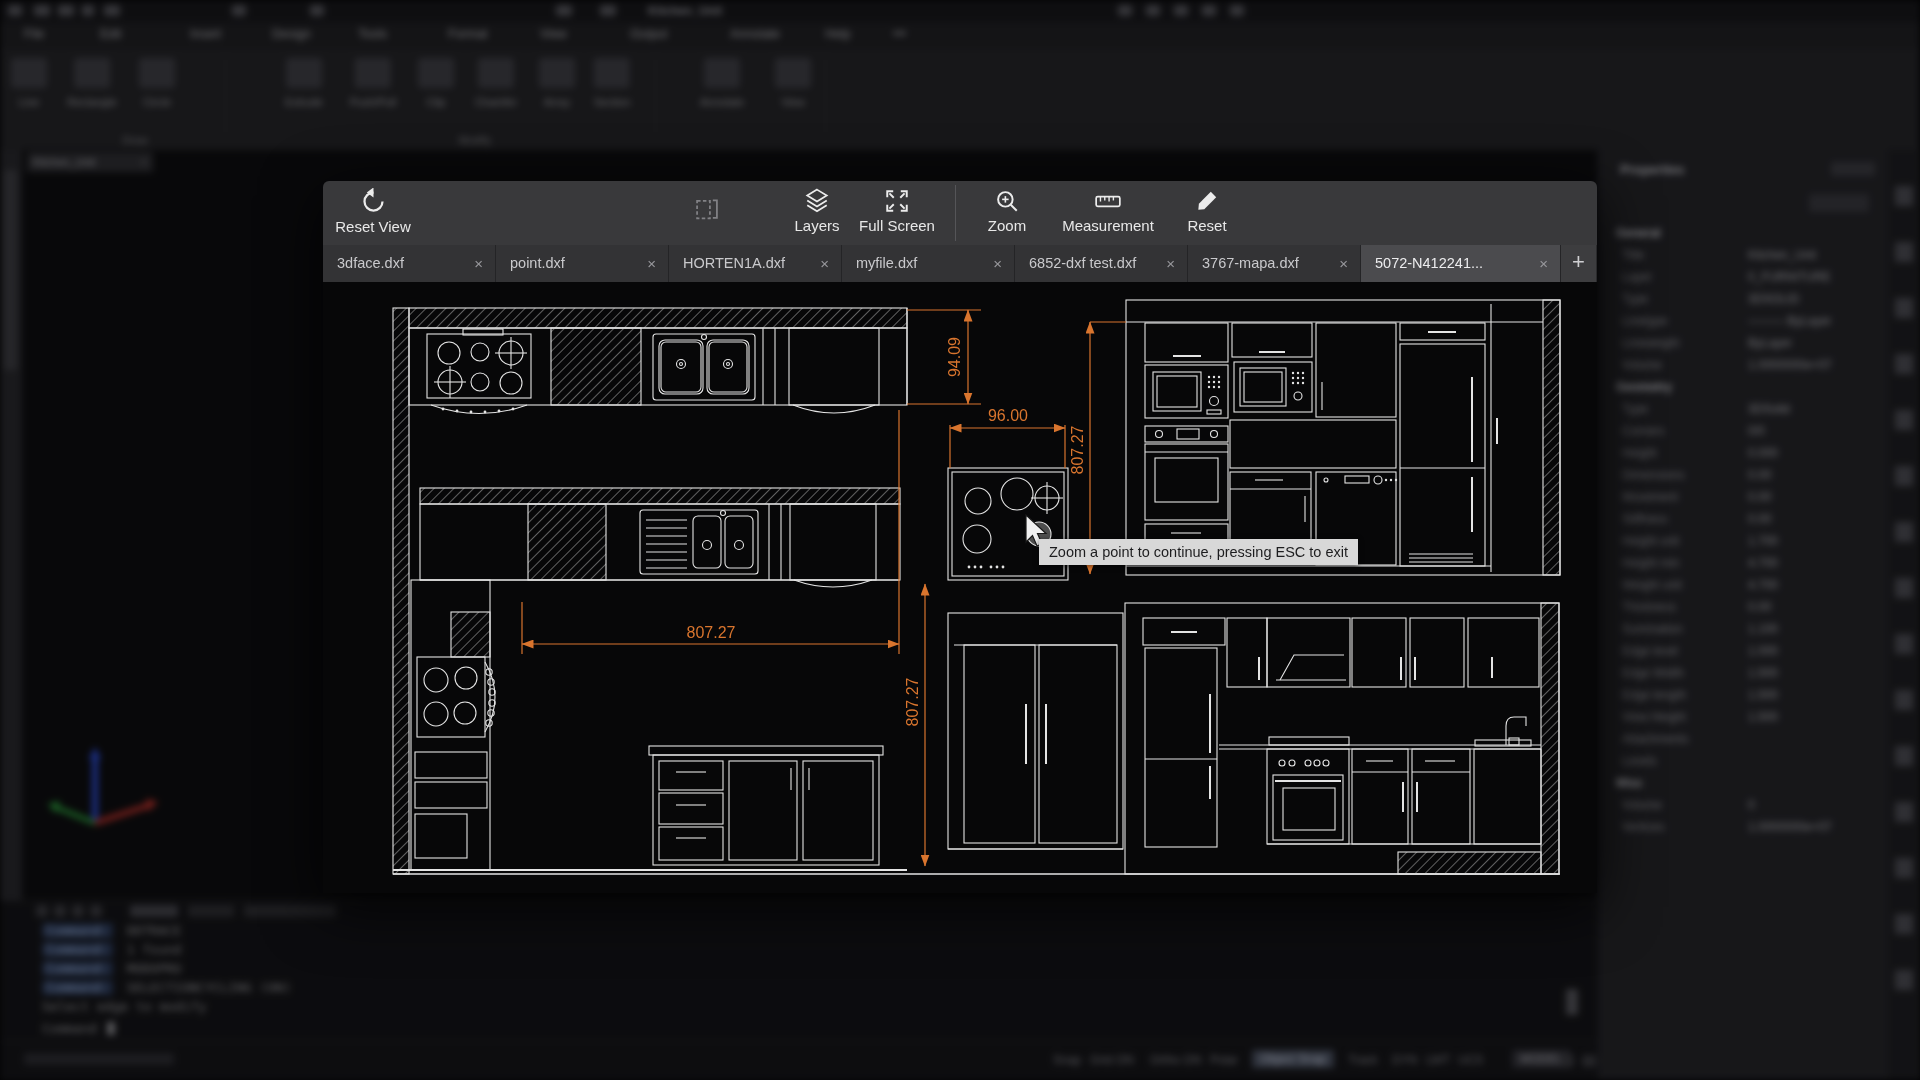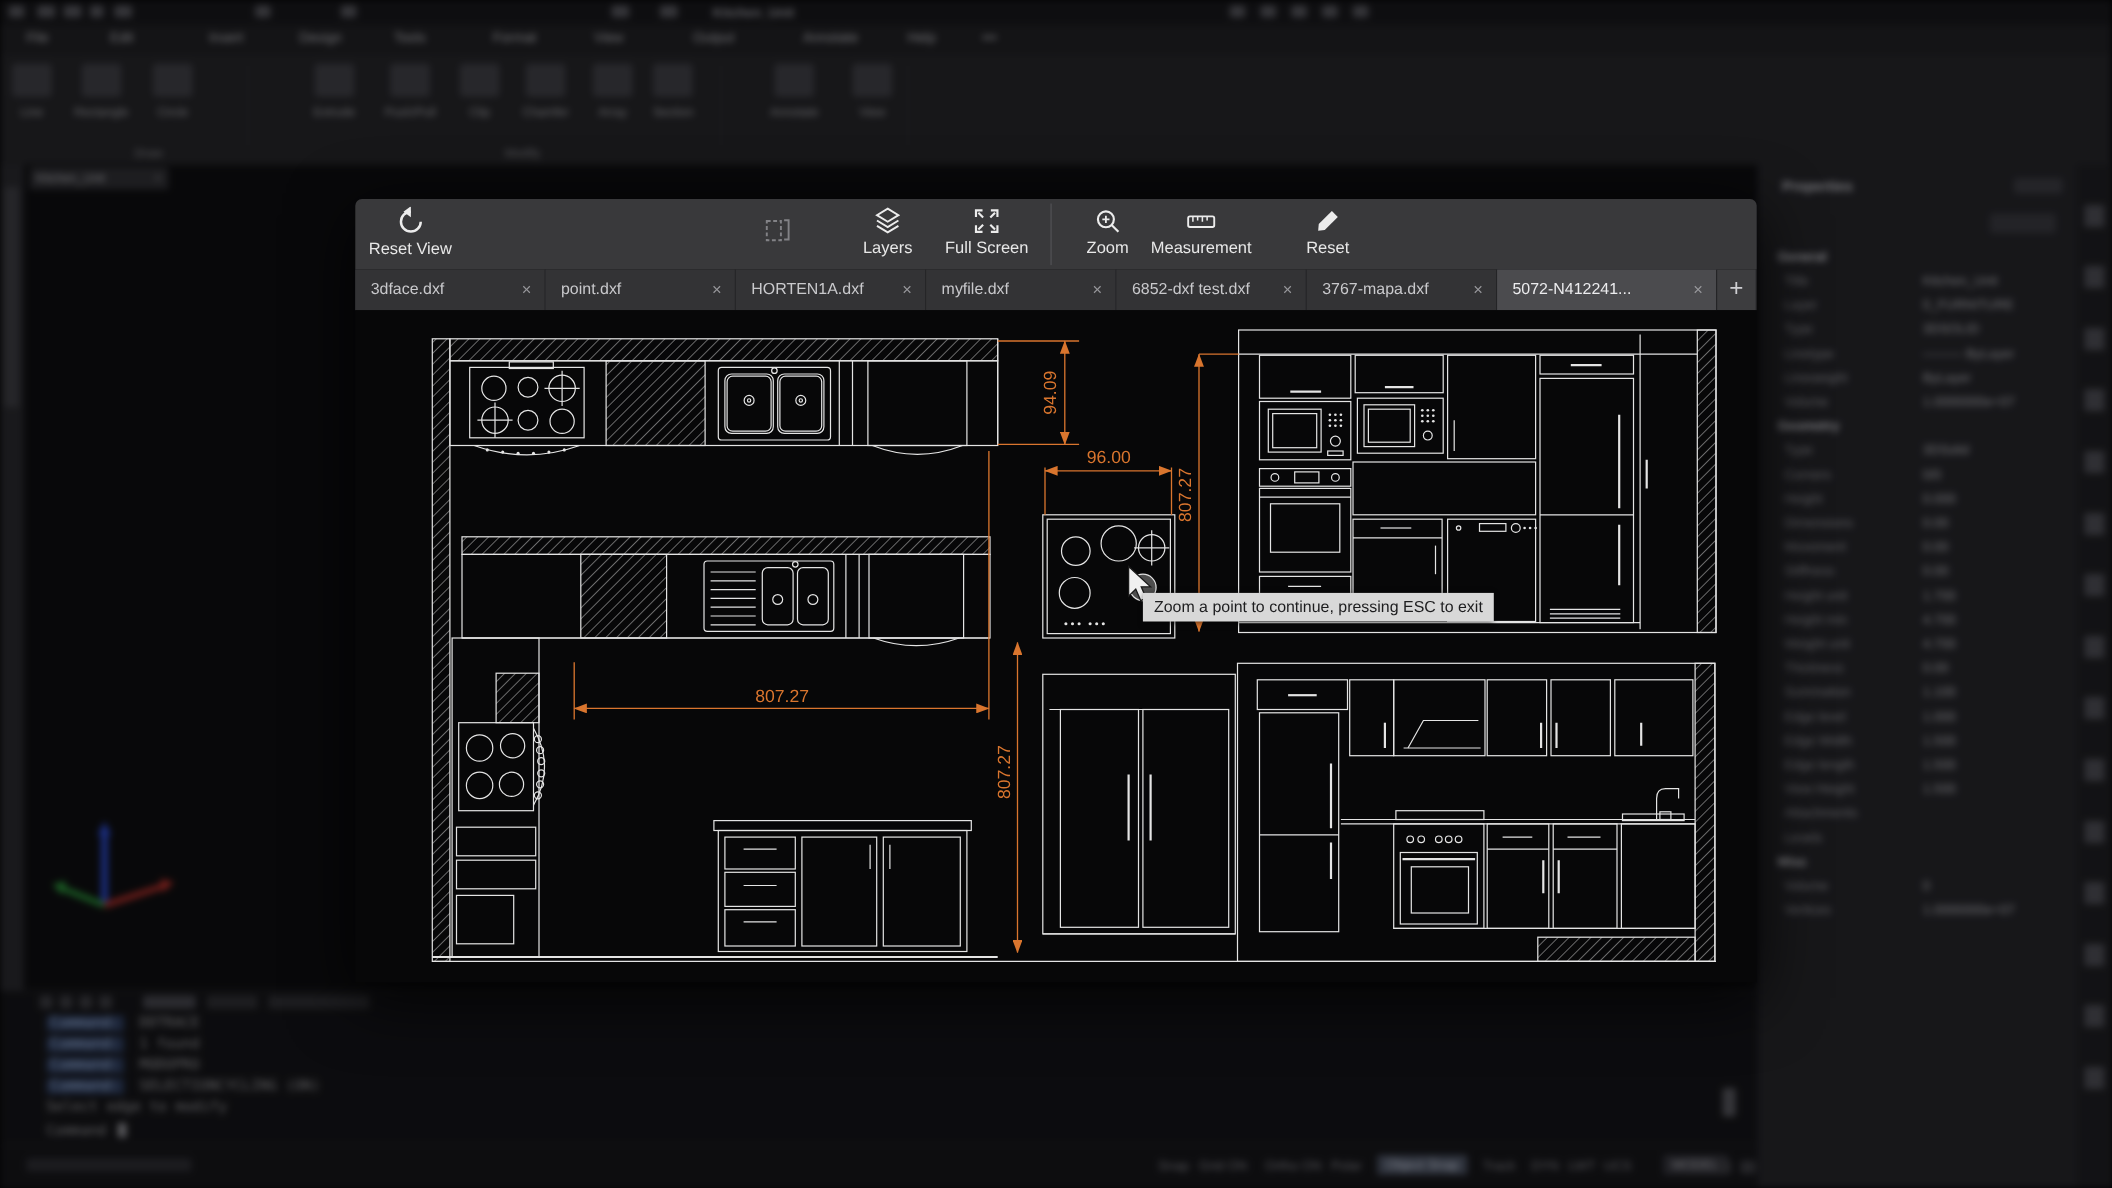--- a/index.html
+++ b/index.html
@@ -372,21 +372,21 @@
       <span class="vtb-label">Reset View</span>
     </div>
 
     <div class="vtb-item" style="left:362px;width:44px;top:14px;">
       <svg width="28" height="28" viewBox="0 0 24 24">
         <rect x="3.5" y="5" width="11" height="15" fill="none" stroke="#828286" stroke-width="1.5" stroke-dasharray="3 2"></rect>
         <path d="M17 4.5 h3.5 v15 h-3.5" fill="none" stroke="#828286" stroke-width="1.5"></path>
       </svg>
     </div>
 
-    <div class="vtb-item" style="left:446px;width:76px;">
+    <div class="vtb-item" style="left:456px;width:76px;">
       <svg width="26" height="26" viewBox="0 0 24 24">
         <path d="M12 1.5 L21 7 12 12.5 3 7 Z" fill="none" stroke="#ececec" stroke-width="1.6"></path>
         <path d="M3 11.5 L12 17 21 11.5" fill="none" stroke="#ececec" stroke-width="1.6"></path>
         <path d="M3 16 L12 21.5 21 16" fill="none" stroke="#ececec" stroke-width="1.6"></path>
       </svg>
       <span class="vtb-label">Layers</span>
     </div>
 
     <div class="vtb-item" style="left:526px;width:96px;">
       <svg width="26" height="26" viewBox="0 0 24 24">
@@ -401,21 +401,21 @@
     <div class="vtb-item" style="left:650px;width:68px;">
       <svg width="26" height="26" viewBox="0 0 24 24">
         <circle cx="10.5" cy="10.5" r="6.7" fill="none" stroke="#ececec" stroke-width="1.8"></circle>
         <line x1="15.5" y1="15.5" x2="21" y2="21" stroke="#ececec" stroke-width="1.8"></line>
         <line x1="7.5" y1="10.5" x2="13.5" y2="10.5" stroke="#ececec" stroke-width="1.5"></line>
         <line x1="10.5" y1="7.5" x2="10.5" y2="13.5" stroke="#ececec" stroke-width="1.5"></line>
       </svg>
       <span class="vtb-label">Zoom</span>
     </div>
 
-    <div class="vtb-item" style="left:712px;width:114px;">
+    <div class="vtb-item" style="left:728px;width:114px;">
       <svg width="28" height="26" viewBox="0 0 26 24">
         <rect x="2" y="8" width="22" height="9" rx="1.5" fill="none" stroke="#ececec" stroke-width="1.6"></rect>
         <line x1="6" y1="8" x2="6" y2="12.5" stroke="#ececec" stroke-width="1.3"></line>
         <line x1="10" y1="8" x2="10" y2="11.5" stroke="#ececec" stroke-width="1.3"></line>
         <line x1="14" y1="8" x2="14" y2="12.5" stroke="#ececec" stroke-width="1.3"></line>
         <line x1="18" y1="8" x2="18" y2="11.5" stroke="#ececec" stroke-width="1.3"></line>
       </svg>
       <span class="vtb-label">Measurement</span>
     </div>
 

